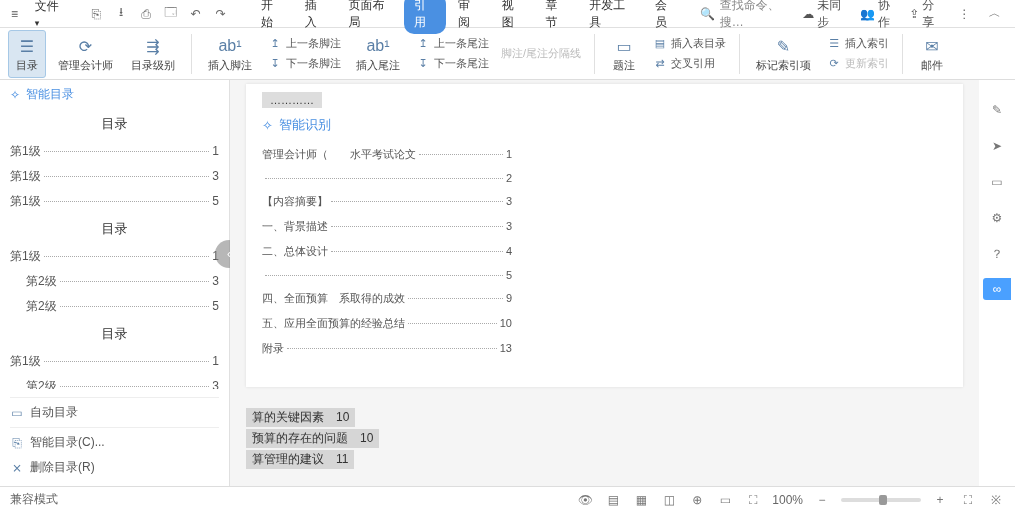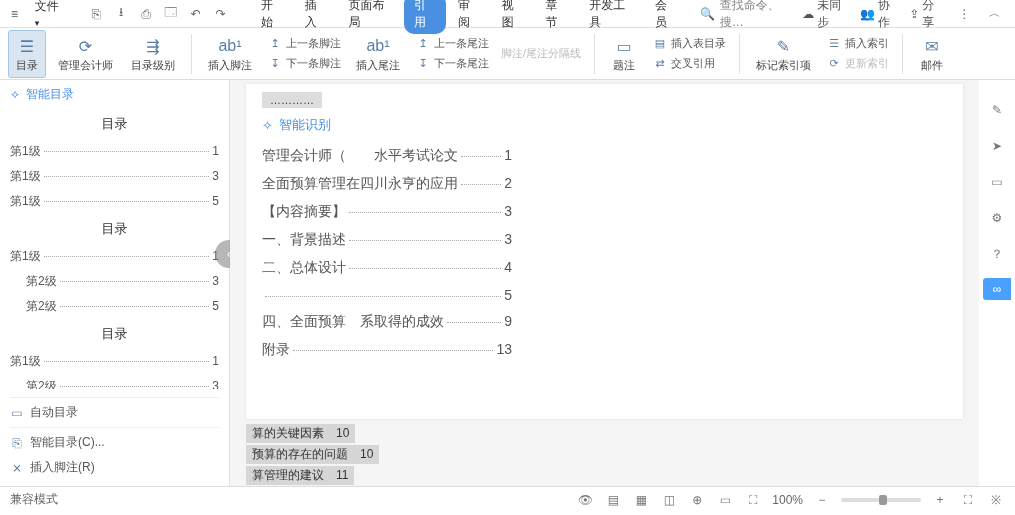--- a/index.html
+++ b/index.html
@@ -36,25 +36,25 @@
 .tp-row .pg { flex:0 0 auto; }
 .tp-foot { padding:6px 10px; font-size:12px; color:#555; }
 .tp-foot .fi { display:flex; align-items:center; gap:6px; padding:4px 0; cursor:pointer; }
 .tp-foot .fi .ic { width:14px; height:14px; display:flex; align-items:center; justify-content:center; color:#5a7fa6; }
 .tp-foot hr { border:none; border-top:1px solid #eee; margin:2px 0; }
 .chevron { position:absolute; right:-14px; top:160px; width:28px; height:28px; background:#888; border-radius:50%; display:flex; align-items:center; justify-content:center; color:#fff; cursor:pointer; opacity:.6; }
 .doc { flex:1; background:#f5f5f5; display:flex; flex-direction:column; position:relative; }
 .page { background:#fff; margin:4px 16px; padding:8px 16px; box-shadow:0 0 3px rgba(0,0,0,.1); flex:1; overflow:hidden; }
 .page-hd { background:#ddd; display:inline-block; padding:2px 8px; font-size:11px; color:#333; margin-bottom:4px; }
 .smart-row { display:flex; align-items:center; gap:6px; color:#4a90e2; font-size:13px; padding:4px 0 8px; }
-.doc-line { display:flex; align-items:baseline; font-size:14px; color:#555; padding:5px 0; width:250px; }
+.doc-line { display:flex; align-items:baseline; font-size:11px; color:#555; padding:5px 0; width:250px; }
 .doc-line .t { flex:0 0 auto; }
 .doc-line .d { flex:1; border-bottom:1px dotted #aaa; margin:0 3px; position:relative; top:-3px; }
 .doc-line .p { flex:0 0 auto; }
-.hl-block { margin:0 16px; }
+.hl-block { margin:16px 16px; }
 .hl { background:#d6d6d6; display:inline-block; padding:1px 6px; font-size:12px; color:#333; margin:1px 0; }
 .rightbar { width:36px; display:flex; flex-direction:column; align-items:center; gap:12px; padding-top:18px; color:#777; }
 .rightbar .ri { width:24px; height:24px; display:flex; align-items:center; justify-content:center; cursor:pointer; }
 .cloud { width:28px; height:22px; background:#4aa0ff; color:#fff; border-radius:3px 0 0 3px; display:flex; align-items:center; justify-content:center; font-size:12px; }
 .status { height:26px; border-top:1px solid #ddd; display:flex; align-items:center; padding:0 10px; font-size:12px; color:#666; gap:10px; }
 .status .mid { margin-left:auto; display:flex; align-items:center; gap:10px; }
 .status .ic { width:18px; height:18px; display:flex; align-items:center; justify-content:center; cursor:pointer; color:#777; }
 .zoom-slider { width:80px; height:4px; background:#ddd; border-radius:2px; position:relative; }
 .zoom-slider .h { position:absolute; left:38px; top:-3px; width:8px; height:10px; background:#999; border-radius:2px; }
 </style>
@@ -244,41 +244,40 @@
           <span class="ic">▭</span>
           <span>自动目录</span>
         </div>
       <hr>
       <div class="fi">
           <span class="ic">⎘</span>
           <span>智能目录(C)...</span>
         </div>
       <div class="fi">
           <span class="ic">⨯</span>
-          <span>插入脚注(R)</span>
+          <span>删除目录(R)</span>
         </div>
     </div>
     <div class="chevron">‹</div>
   </div>
 
   <div class="doc">
     <div class="page">
       <span class="page-hd">…………</span>
       <div class="smart-row">
         <span>✧</span>
         <span>智能识别</span>
       </div>
       <div id="doc-lines">
           <div class="doc-line">
             <span class="t">管理会计师（　　水平考试论文</span>
             <span class="d"></span>
             <span class="p">1</span>
           </div>
           <div class="doc-line">
-            <span class="t">全面预算管理在四川永亨的应用</span>
             <span class="d"></span>
             <span class="p">2</span>
           </div>
           <div class="doc-line">
             <span class="t">【内容摘要】</span>
             <span class="d"></span>
             <span class="p">3</span>
           </div>
           <div class="doc-line">
             <span class="t">一、背景描述</span>
@@ -291,20 +290,25 @@
             <span class="p">4</span>
           </div>
           <div class="doc-line">
             <span class="d"></span>
             <span class="p">5</span>
           </div>
           <div class="doc-line">
             <span class="t">四、全面预算　系取得的成效</span>
             <span class="d"></span>
             <span class="p">9</span>
+          </div>
+          <div class="doc-line">
+            <span class="t">五、应用全面预算的经验总结</span>
+            <span class="d"></span>
+            <span class="p">10</span>
           </div>
           <div class="doc-line">
             <span class="t">附录</span>
             <span class="d"></span>
             <span class="p">13</span>
           </div>
         </div>
     </div>
     <div class="hl-block" id="hl-block">
         <div><span class="hl">算的关键因素 10</span></div>

